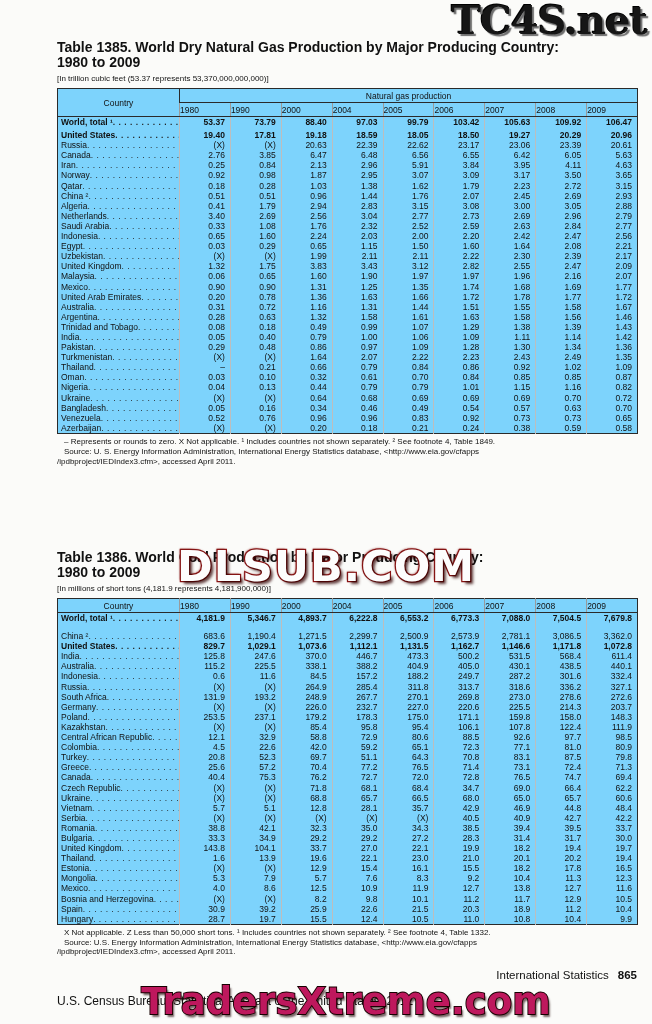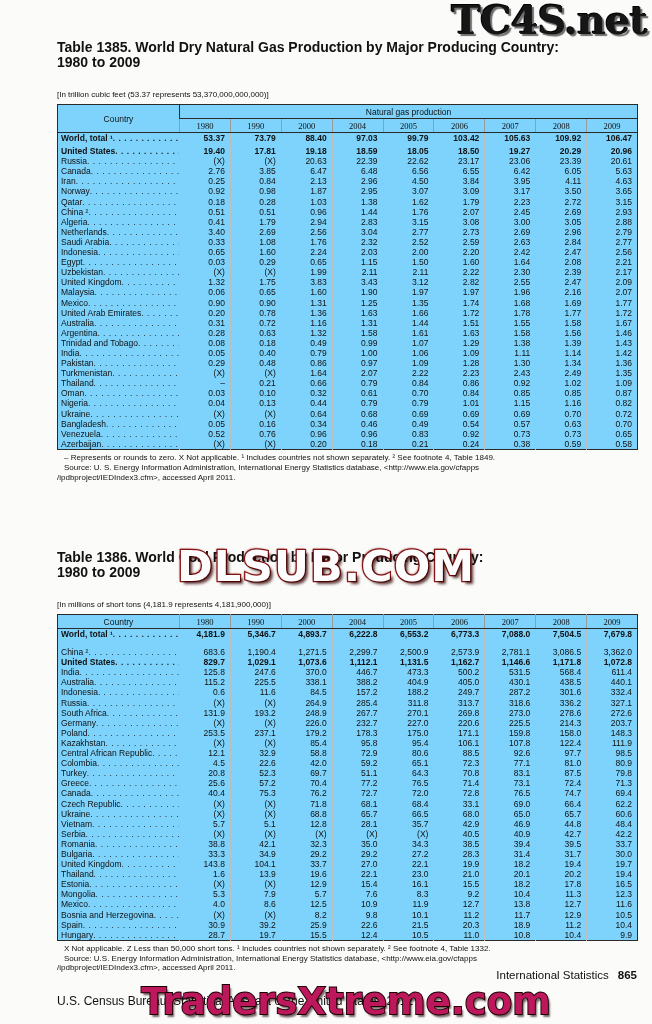--- a/index.html
+++ b/index.html
@@ -6,28 +6,28 @@
   body{
     width:652px;height:1024px;position:relative;overflow:hidden;
     background:#fbfbf9;color:#111;
     font-family:"Liberation Sans", sans-serif;
     -webkit-font-smoothing:antialiased;
   }
   .sec{position:absolute;left:57px;width:580px;}
   .sec1{top:40px;}
   .sec2{top:550px;}
   .tbl-title{font-size:14px;font-weight:bold;line-height:15px;}
-  .unit-note{font-size:8px;margin:20px 0 5px 0;}
+  .unit-note{font-size:8px;margin:4px 0 5px 0;}
   table{border-collapse:collapse;table-layout:fixed;width:580px;border:1px solid #2a2a2a;background:#7dd3fc;}
   col.c-country{width:122px;}
   col.c-year{width:50.9px;}
   th{font-weight:normal;font-size:8.5px;padding:1.5px 0;border-bottom:1px solid #2a2a2a;}
   th.spanner{border-left:1px solid #2a2a2a;text-align:center;}
   th.country-h{text-align:center;vertical-align:middle;}
-  th.yh{border-left:1px solid #9a9a9a;text-align:center;font-family:Liberation Serif, serif;}
+  th.yh{border-left:1px solid #9a9a9a;text-align:left;}
   tbody td{font-size:8.5px;line-height:10.1px;padding:0;vertical-align:bottom;}
   td.num{text-align:right;padding-right:5px;border-left:1px solid #bdbdbd;}
   td.country{padding-left:3px;}
   .cwrap{display:flex;align-items:baseline;overflow:hidden;white-space:nowrap;}
   .cname{flex:0 0 auto;}
   .dots{flex:1 1 auto;overflow:hidden;color:#222;}
   .dots::before{content:" . . . . . . . . . . . . . . . . . . . . . . . . . . . . . . . . . . . . . . . . . . . . .";letter-spacing:0.5px;}
   tr.b{font-weight:bold;}
   tr.spacer td{line-height:0;font-size:0;}
   .fn,.src1,.src2{font-size:8px;line-height:9.8px;}
@@ -184,21 +184,21 @@
             <td class="country">
               <span class="cwrap">
                 <span class="cname">Iran</span>
                 <span class="dots"></span>
               </span>
             </td>
             <td class="num">0.25</td>
             <td class="num">0.84</td>
             <td class="num">2.13</td>
             <td class="num">2.96</td>
-            <td class="num">4.50</td>
+            <td class="num">5.91</td>
             <td class="num">3.84</td>
             <td class="num">3.95</td>
             <td class="num">4.11</td>
             <td class="num">4.63</td>
           </tr>
           <tr>
             <td class="country">
               <span class="cwrap">
                 <span class="cname">Norway</span>
                 <span class="dots"></span>
@@ -971,21 +971,21 @@
               <span class="cwrap">
                 <span class="cname">Czech Republic</span>
                 <span class="dots"></span>
               </span>
             </td>
             <td class="num">(X)</td>
             <td class="num">(X)</td>
             <td class="num">71.8</td>
             <td class="num">68.1</td>
             <td class="num">68.4</td>
-            <td class="num">33.1</td>
+            <td class="num">34.7</td>
             <td class="num">69.0</td>
             <td class="num">66.4</td>
             <td class="num">62.2</td>
           </tr>
           <tr>
             <td class="country">
               <span class="cwrap">
                 <span class="cname">Ukraine</span>
                 <span class="dots"></span>
               </span>

